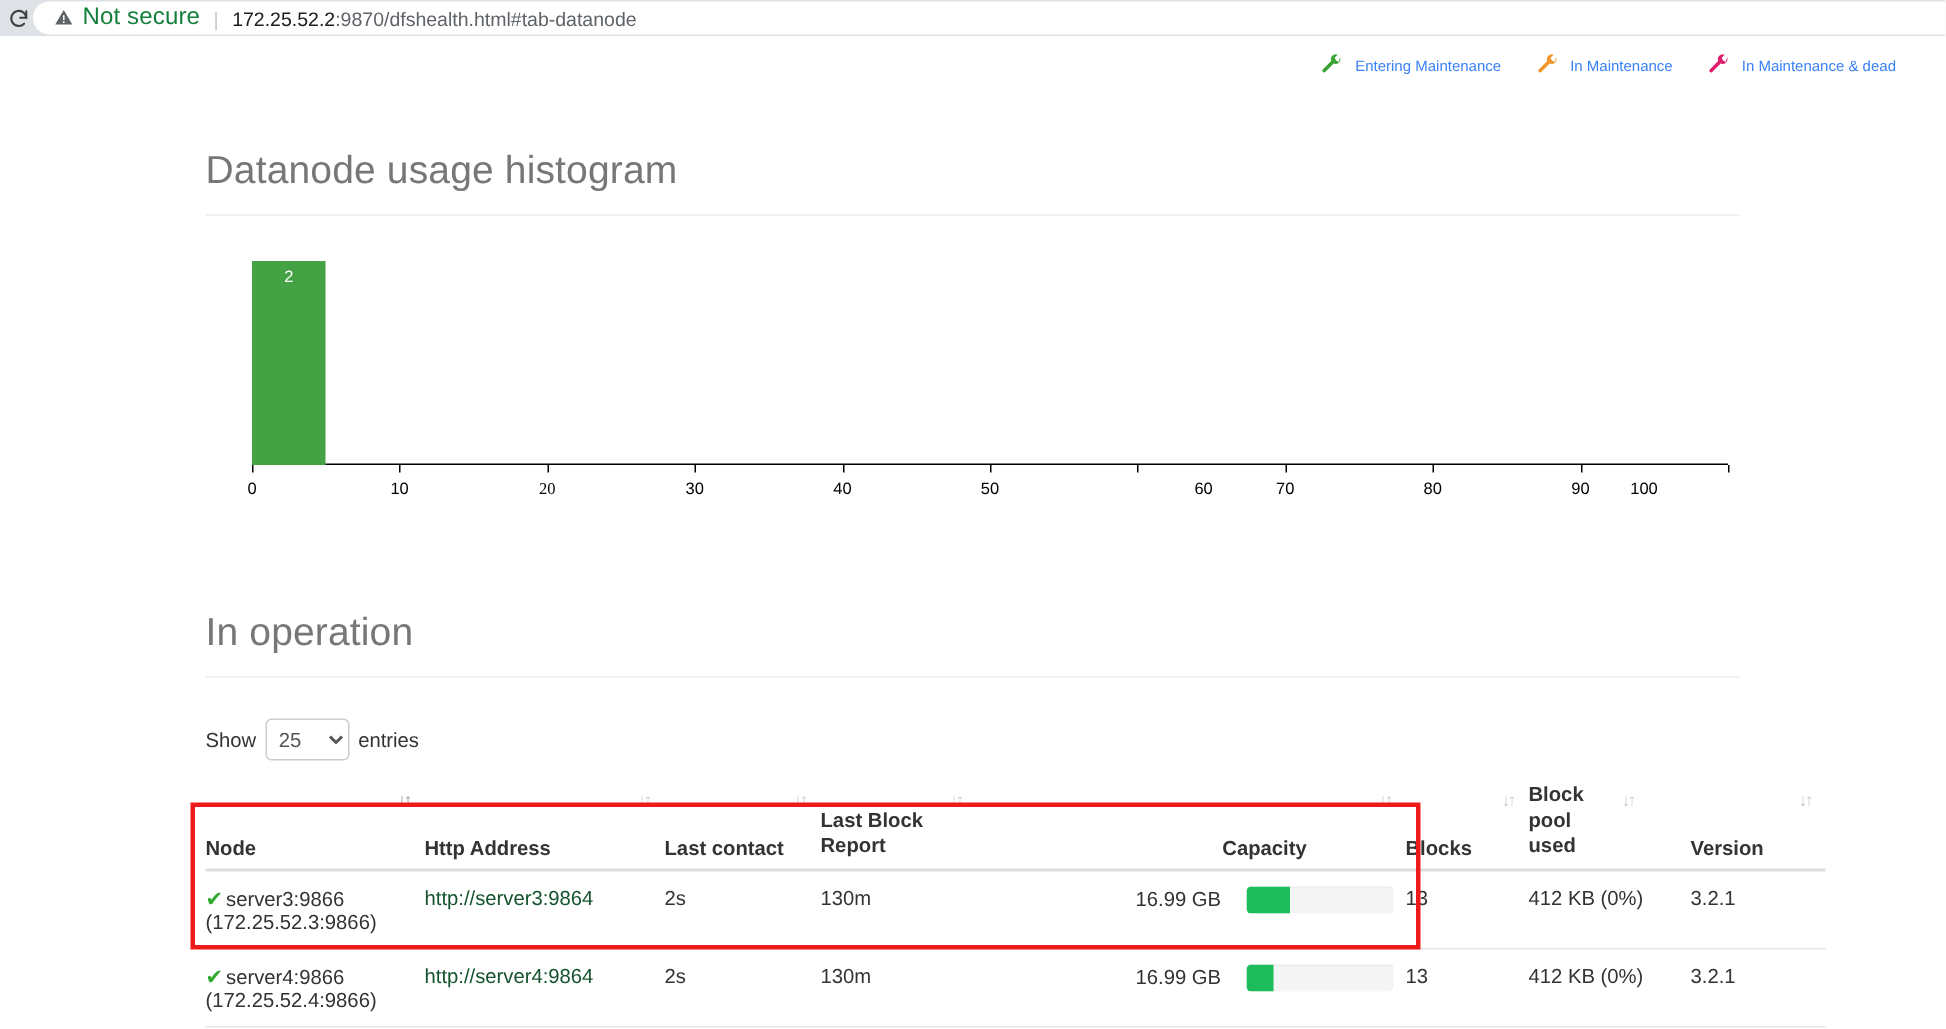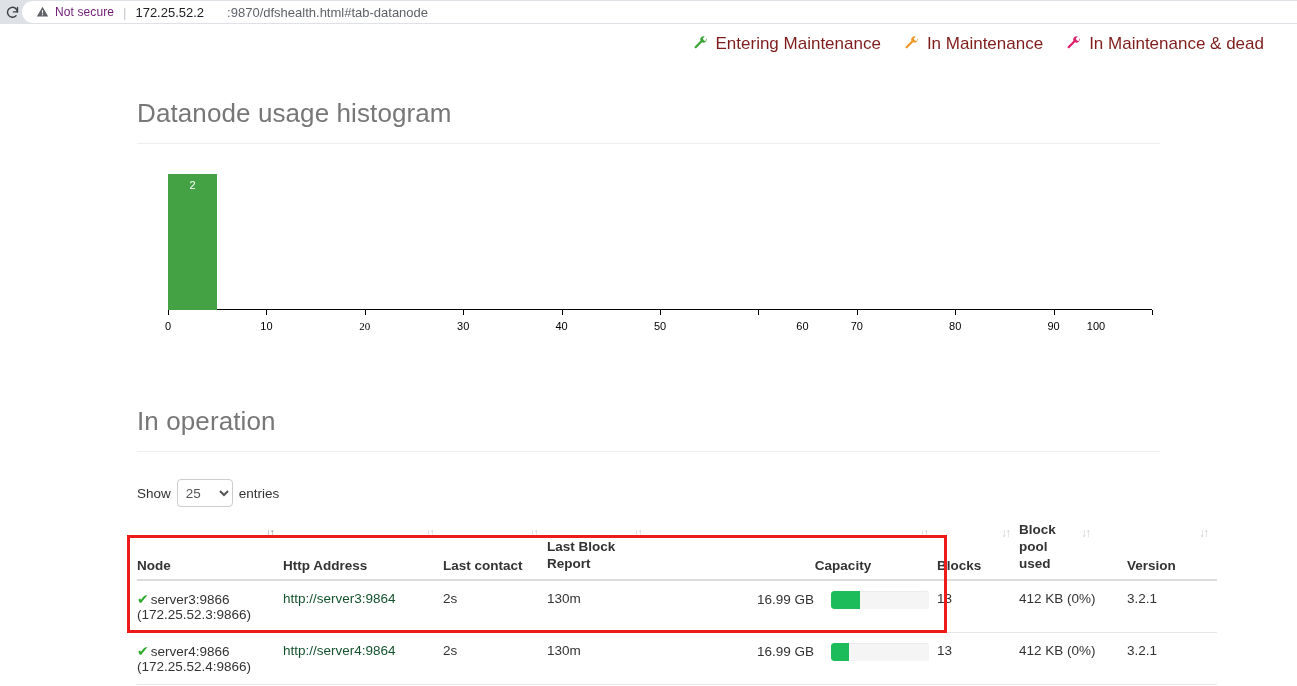--- a/index.html
+++ b/index.html
@@ -24,39 +24,39 @@
     color: #3c4043;
   }
   .omnibox {
     position: absolute; left: 22px; top: 1px;
     height: 22px; width: 1275px;
     background: #fff; border-radius: 11px 0 0 11px;
     display: flex; align-items: center;
     padding-left: 14px;
   }
   .warn-icon { color: #5f6368; font-size: 12px; line-height: 1; margin-right: 6px; }
-  .notsecure { font-size: 12px; color: #701a75; letter-spacing: .1px; }
+  .notsecure { font-size: 16px; color: #15803d; letter-spacing: .1px; }
   .omni-sep { color: #c6c9cd; margin: 0 9px; font-size: 13px; }
   .url-host { font-size: 13px; color: #202124; }
-  .url-rest { font-size: 13px; color: #5f6368; margin-left: 23px; }
+  .url-rest { font-size: 13px; color: #5f6368; }
   .chrome-bottom {
     position: absolute; left:0; top: 24px; width: 1297px; height: 2px;
     background: #ffffff;
   }
 
   
   .content { position: absolute; left: 0; top: 26px; width: 1297px; }
 
   
   .legend {
     display: flex; justify-content: flex-end; align-items: center;
     padding-right: 33px; height: 36px; gap: 24px;
   }
   .legend-item { display: flex; align-items: center; gap: 8px; }
-  .legend-item .lbl { font-size: 17px; color: #7f1d1d; }
+  .legend-item .lbl { font-size: 10px; color: #3b82f6; }
   .wrench { font-size: 15px; line-height: 1; transform: rotate(0deg); }
 
   
   .section { margin: 0 137px 0 137px; }
   h1.section-title {
     font-family: "Liberation Sans", sans-serif;
     font-weight: normal;
     font-size: 26px;
     color: #777777;
     margin: 0;

